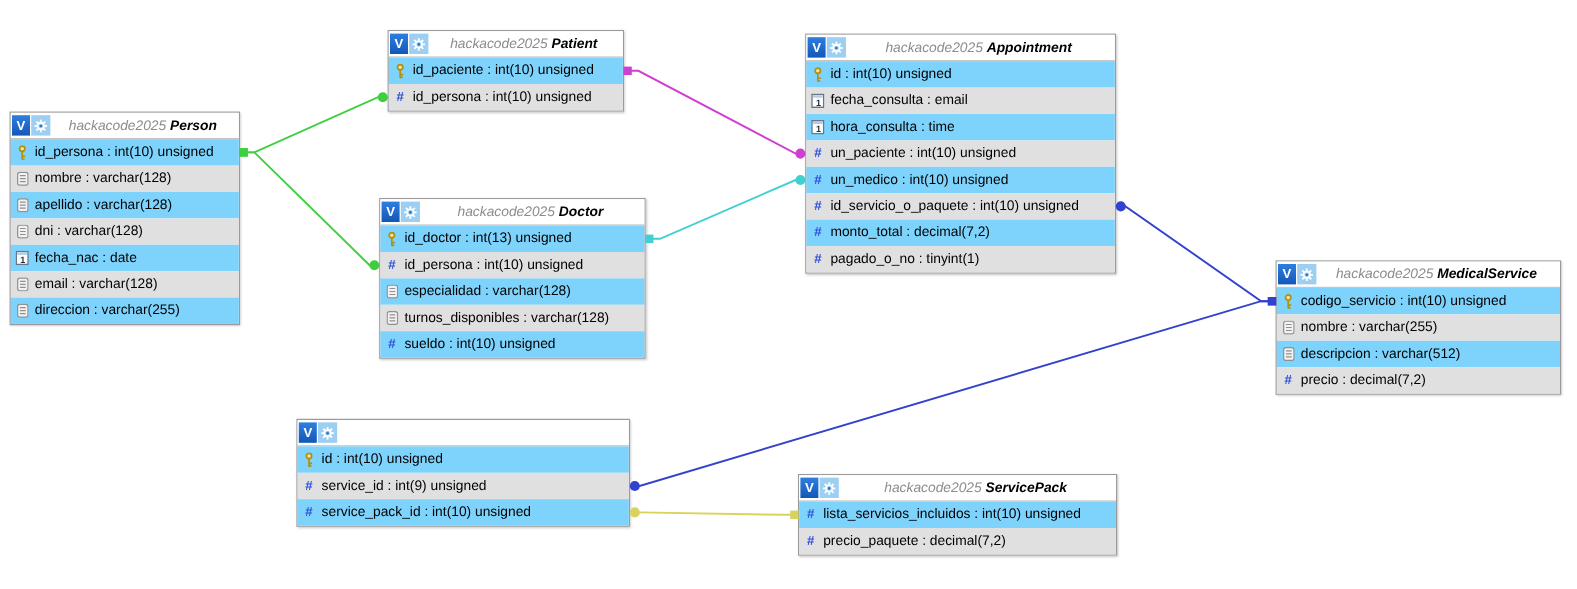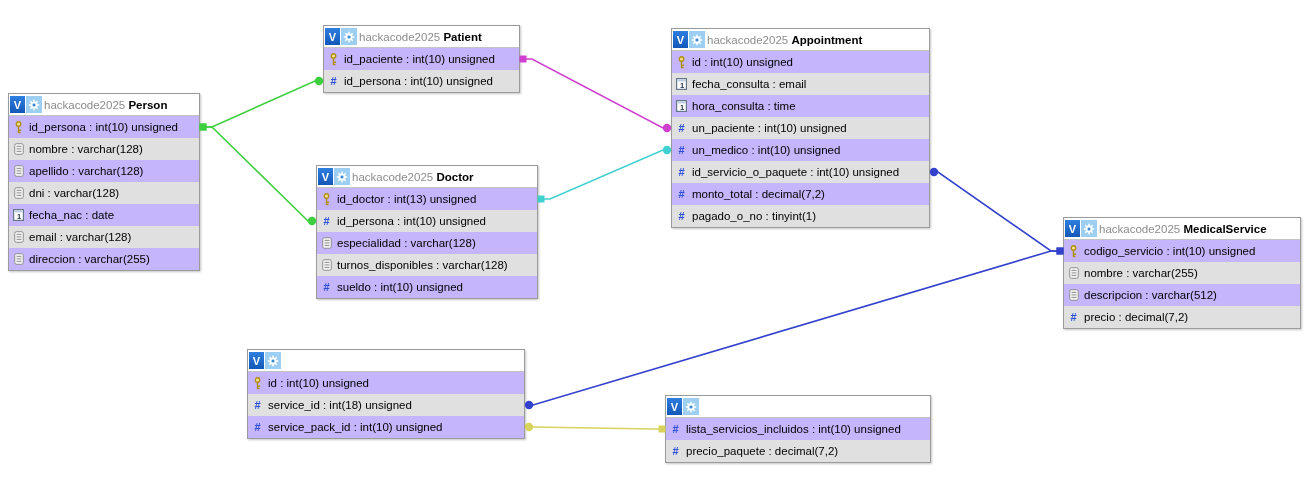--- a/index.html
+++ b/index.html
@@ -35,34 +35,35 @@
     flex:none;
   }
   .gearbadge{
     display:inline-flex;align-items:center;justify-content:center;
     width:16px;height:17px;
     background:#9dcff2;
     margin-left:1px;
     flex:none;
   }
   .header-text{
-    flex:1;text-align:left;
+    flex:1;text-align:center;
     font-size:11.5px;white-space:nowrap;overflow:hidden;
     padding:0 2px;
+    font-style:italic;
   }
   .schema{color:#8c8c8c;}
   .tname{color:#000000;font-weight:bold;}
   .rows{display:block;}
   .col-row{
     height:22px;
     display:flex;align-items:center;
     padding-left:3px;
     font-size:11.5px;color:#000000;
     white-space:nowrap;overflow:hidden;
-    background:#c4b5fd;
+    background:#7dd3fc;
     box-sizing:border-box;
   }
   .col-row:nth-child(even){background:#e0e0e0;}
   .col-icon{
     display:inline-flex;align-items:center;justify-content:center;
     width:13px;flex:none;margin-right:4px;
   }
   .hash{color:#2d50dc;font-weight:600;font-size:11px;line-height:1;}
 </style>
 </head>
@@ -385,21 +386,21 @@
                 <circle cx="4.5" cy="3" r="2.2" fill="#f8e39a" stroke="#b08f0a" stroke-width="1.4"></circle>
                 <path d="M4.5 5.2 V12 M4.5 9.2 H7 M4.5 11.5 H6.5" stroke="#b08f0a" stroke-width="1.4" fill="none"></path>
               </svg>
             </span>
     <span class="col-text">id : int(10) unsigned</span>
   </div>
           <div class="col-row">
     <span class="col-icon">
               <span class="hash">#</span>
             </span>
-    <span class="col-text">service_id : int(18) unsigned</span>
+    <span class="col-text">service_id : int(9) unsigned</span>
   </div>
           <div class="col-row">
     <span class="col-icon">
               <span class="hash">#</span>
             </span>
     <span class="col-text">service_pack_id : int(10) unsigned</span>
   </div>
         </div>
   </div>
       <div class="table-box" style="left: 665px; top: 395px; width: 266px;">
@@ -407,20 +408,21 @@
       <span class="vbadge">V</span>
       <span class="gearbadge">
         <svg width="12" height="12" viewBox="0 0 12 12">
           <g stroke="#ffffff" stroke-width="1.5" fill="none">
             <path d="M6 0.8V3 M6 9v2.2 M0.8 6H3 M9 6h2.2 M2.3 2.3l1.6 1.6 M8.1 8.1l1.6 1.6 M9.7 2.3L8.1 3.9 M3.9 8.1l-1.6 1.6"></path>
             <circle cx="6" cy="6" r="2.7"></circle>
           </g>
           <circle cx="6" cy="6" r="1.1" fill="#2474c8"></circle>
         </svg>
       </span>
+      <span class="header-text"><span class="schema">hackacode2025</span> <span class="tname">ServicePack</span></span>
     </div>
     <div class="rows">
           <div class="col-row">
     <span class="col-icon">
               <span class="hash">#</span>
             </span>
     <span class="col-text">lista_servicios_incluidos : int(10) unsigned</span>
   </div>
           <div class="col-row">
     <span class="col-icon">

